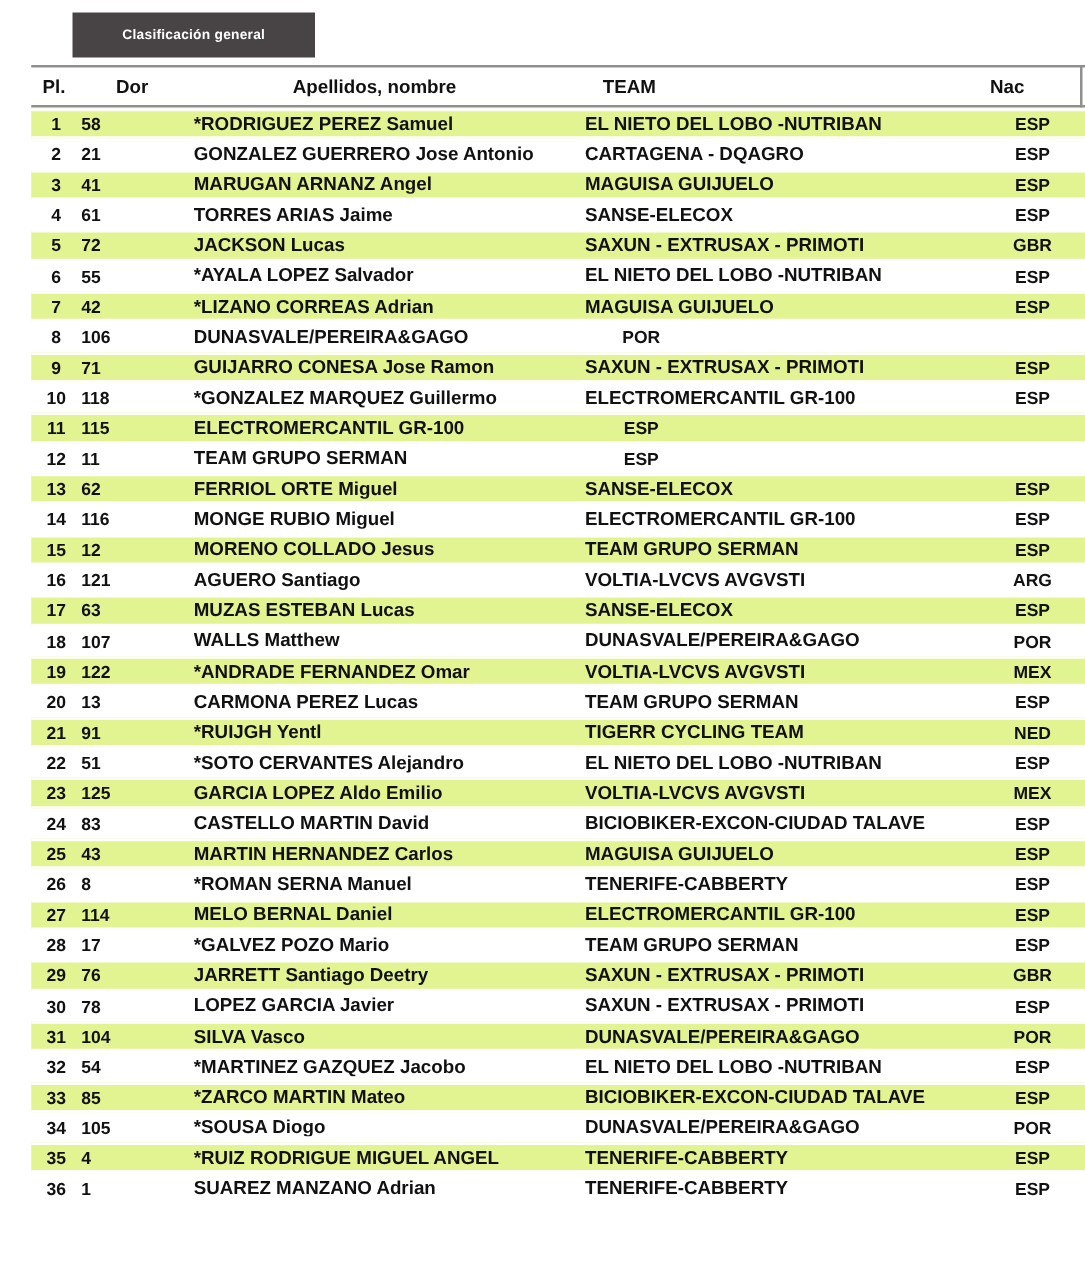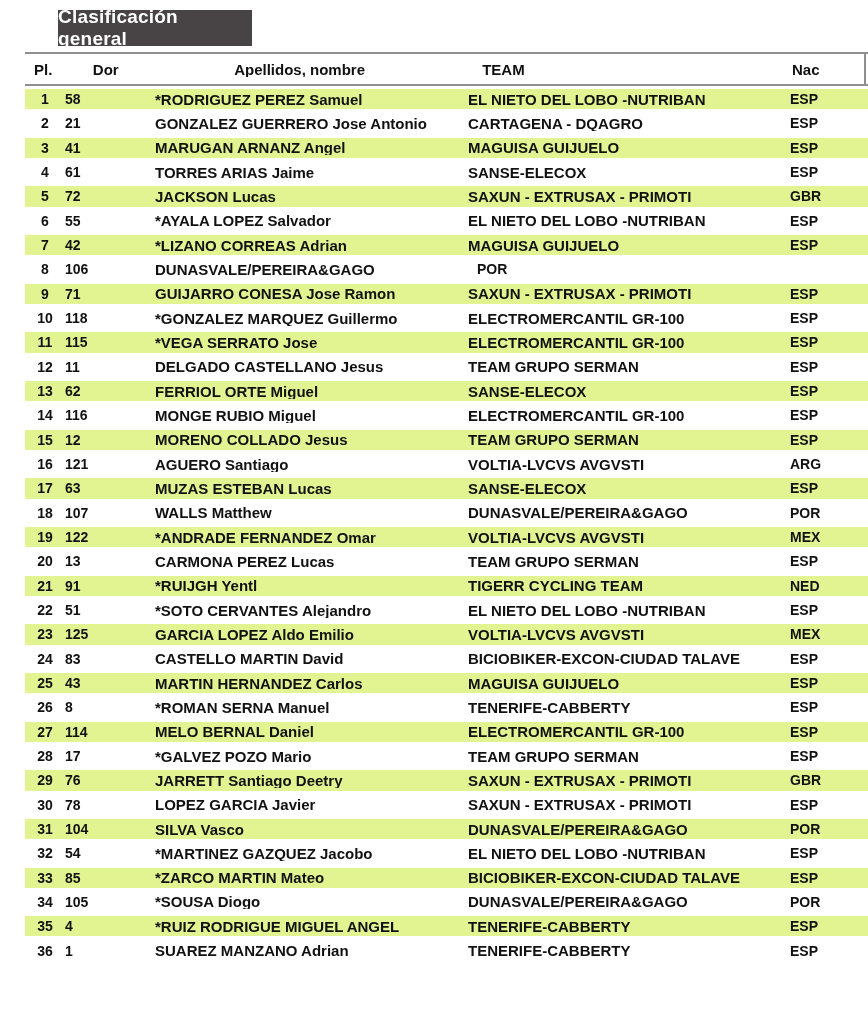--- a/index.html
+++ b/index.html
@@ -19,21 +19,21 @@
     overflow: hidden;
   }
   .title-box {
     position: absolute;
     left: 58px;
     top: 10px;
     width: 194px;
     height: 36px;
     background: #484445;
     color: #ffffff;
-    font-size: 19px;
+    font-size: 11px;
     font-weight: 700;
     letter-spacing: 0.2px;
     display: flex;
     align-items: center;
     justify-content: center;
   }
   .rule-top {
     position: absolute;
     left: 25px;
     top: 52px;
@@ -92,21 +92,21 @@
     font-weight: 700;
     color: #111111;
     white-space: nowrap;
     overflow: hidden;
     line-height: 1;
   }
   .c-pl   { width: 40px;  text-align: center; font-size: 14px; }
   .c-dor  { width: 90px;  text-align: left; font-size: 14px; }
   .c-name { width: 313px; text-align: left; }
   .c-team { width: 322px; text-align: left; }
-  .c-nac  { width: 72px;  text-align: left; font-size: 14px; }
+  .c-nac  { width: 72px;  text-align: center; font-size: 14px; }
   
   .h-pl   { width: 40px;  text-align: center; }
   .h-dor  { width: 90px;  text-align: center; }
   .h-name { width: 313px; text-align: center; }
   .h-team { width: 322px; text-align: left; margin-left: 32px; }
   .h-nac  { width: 78px;  text-align: left; }
 </style>
 </head>
 <body>
 
@@ -193,28 +193,26 @@
       <div class="row">
         <div class="c c-pl">10</div>
         <div class="c c-dor">118</div>
         <div class="c c-name">*GONZALEZ MARQUEZ Guillermo</div>
         <div class="c c-team">ELECTROMERCANTIL GR-100</div>
         <div class="c c-nac">ESP</div>
       </div>
       <div class="row hl">
         <div class="c c-pl">11</div>
         <div class="c c-dor">115</div>
-        <div class="c c-name">*VEGA SERRATO Jose</div>
         <div class="c c-team">ELECTROMERCANTIL GR-100</div>
         <div class="c c-nac">ESP</div>
       </div>
       <div class="row">
         <div class="c c-pl">12</div>
         <div class="c c-dor">11</div>
-        <div class="c c-name">DELGADO CASTELLANO Jesus</div>
         <div class="c c-team">TEAM GRUPO SERMAN</div>
         <div class="c c-nac">ESP</div>
       </div>
       <div class="row hl">
         <div class="c c-pl">13</div>
         <div class="c c-dor">62</div>
         <div class="c c-name">FERRIOL ORTE Miguel</div>
         <div class="c c-team">SANSE-ELECOX</div>
         <div class="c c-nac">ESP</div>
       </div>

